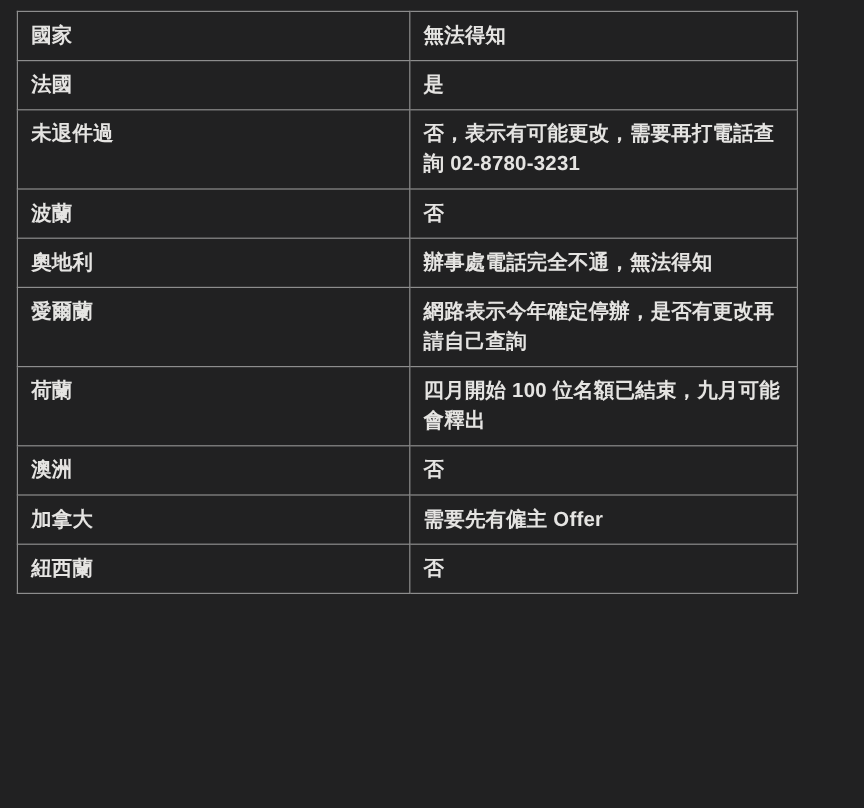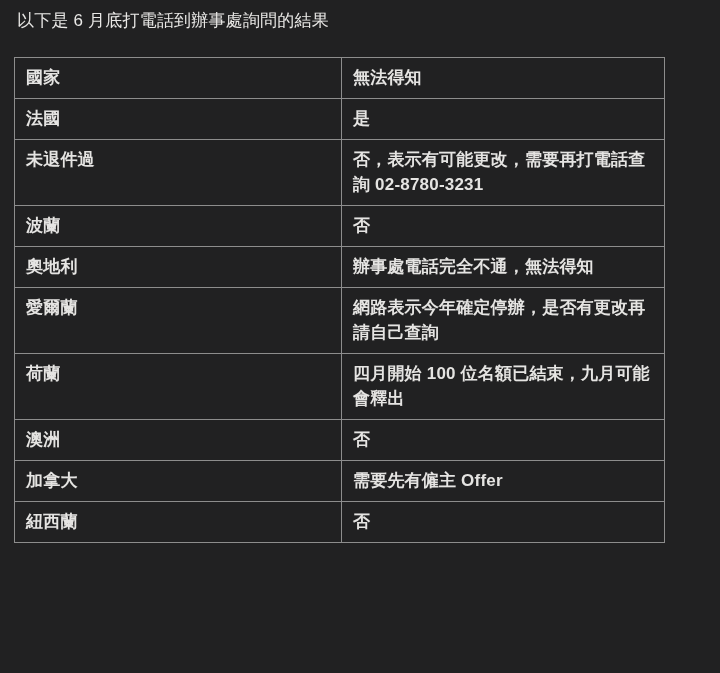--- a/index.html
+++ b/index.html
@@ -43,21 +43,20 @@
     color: #e5e4e2;
     letter-spacing: 0.2px;
     word-break: break-word;
     font-weight: bold;
   }
 </style>
 </head>
 <body>
 
 <div class="page">
-  <p class="page-title">以下是 6 月底打電話到辦事處詢問的結果</p>
 
   <table class="results-table">
     <colgroup>
       <col class="col-country">
       <col class="col-status">
     </colgroup>
     <tbody>
       <tr>
         <td>國家</td>
         <td>無法得知</td>

